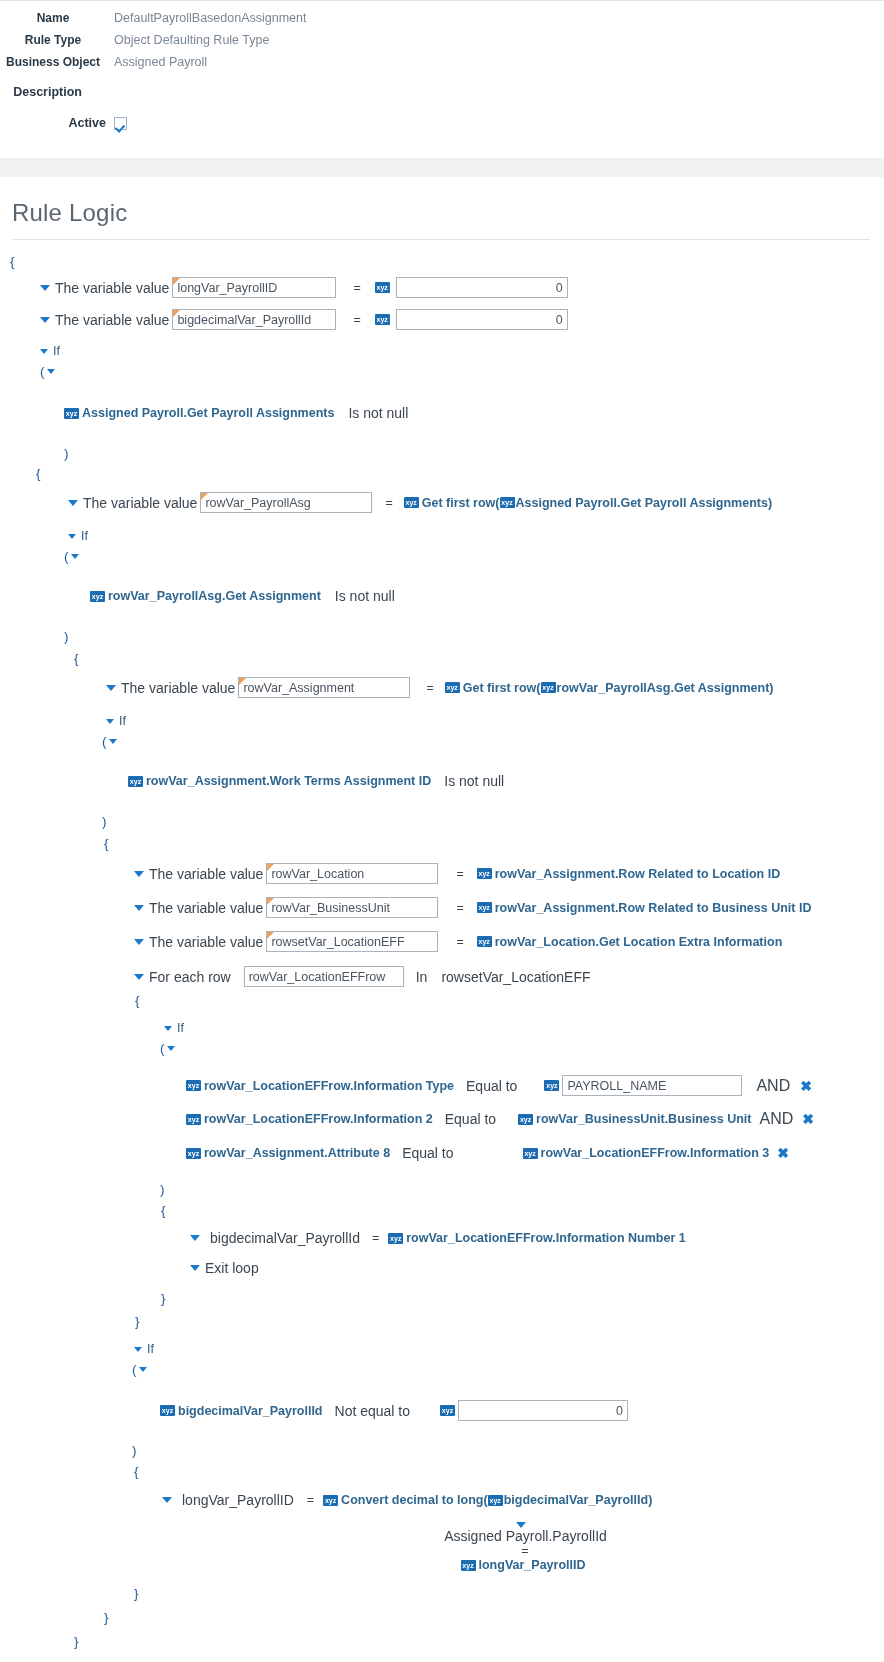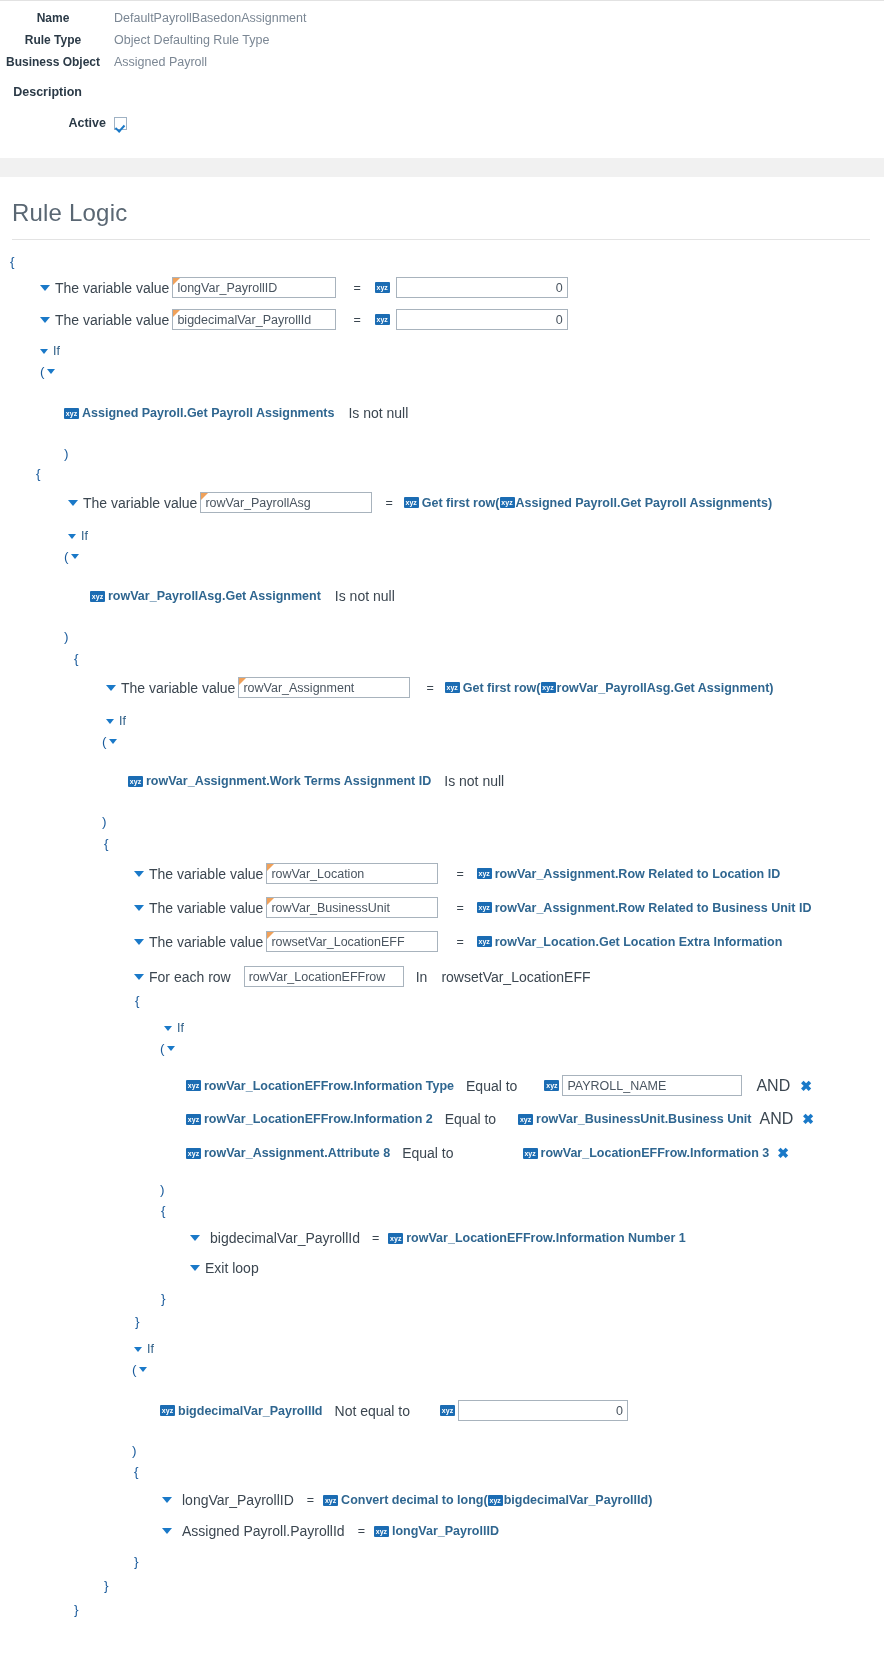--- a/index.html
+++ b/index.html
@@ -438,21 +438,21 @@
     <span class="eq" style="margin:0 9px 0 13px;">=</span>
     <span class="expr">
       <span class="xyz">xyz</span>
       <b>Convert decimal to long(</b>
       <span class="xyz inl">xyz</span>
       <b>bigdecimalVar_PayrollId</b>
       <b>)</b>
     </span>
   </div>
 
-  <div class="line" style="padding-left:162px;margin-top:13px;">
+  <div class="line" style="padding-left:162px;margin-top:13px;flex-direction:column;">
     <span class="tri"></span>
     <span class="label-txt" style="margin-left:5px;">Assigned Payroll.PayrollId</span>
     <span class="eq" style="margin:0 9px 0 13px;">=</span>
     <span class="expr">
       <span class="xyz">xyz</span>
       <b>longVar_PayrollID</b>
     </span>
   </div>
 
   <div class="line" style="padding-left:134px;margin-top:12px;">

